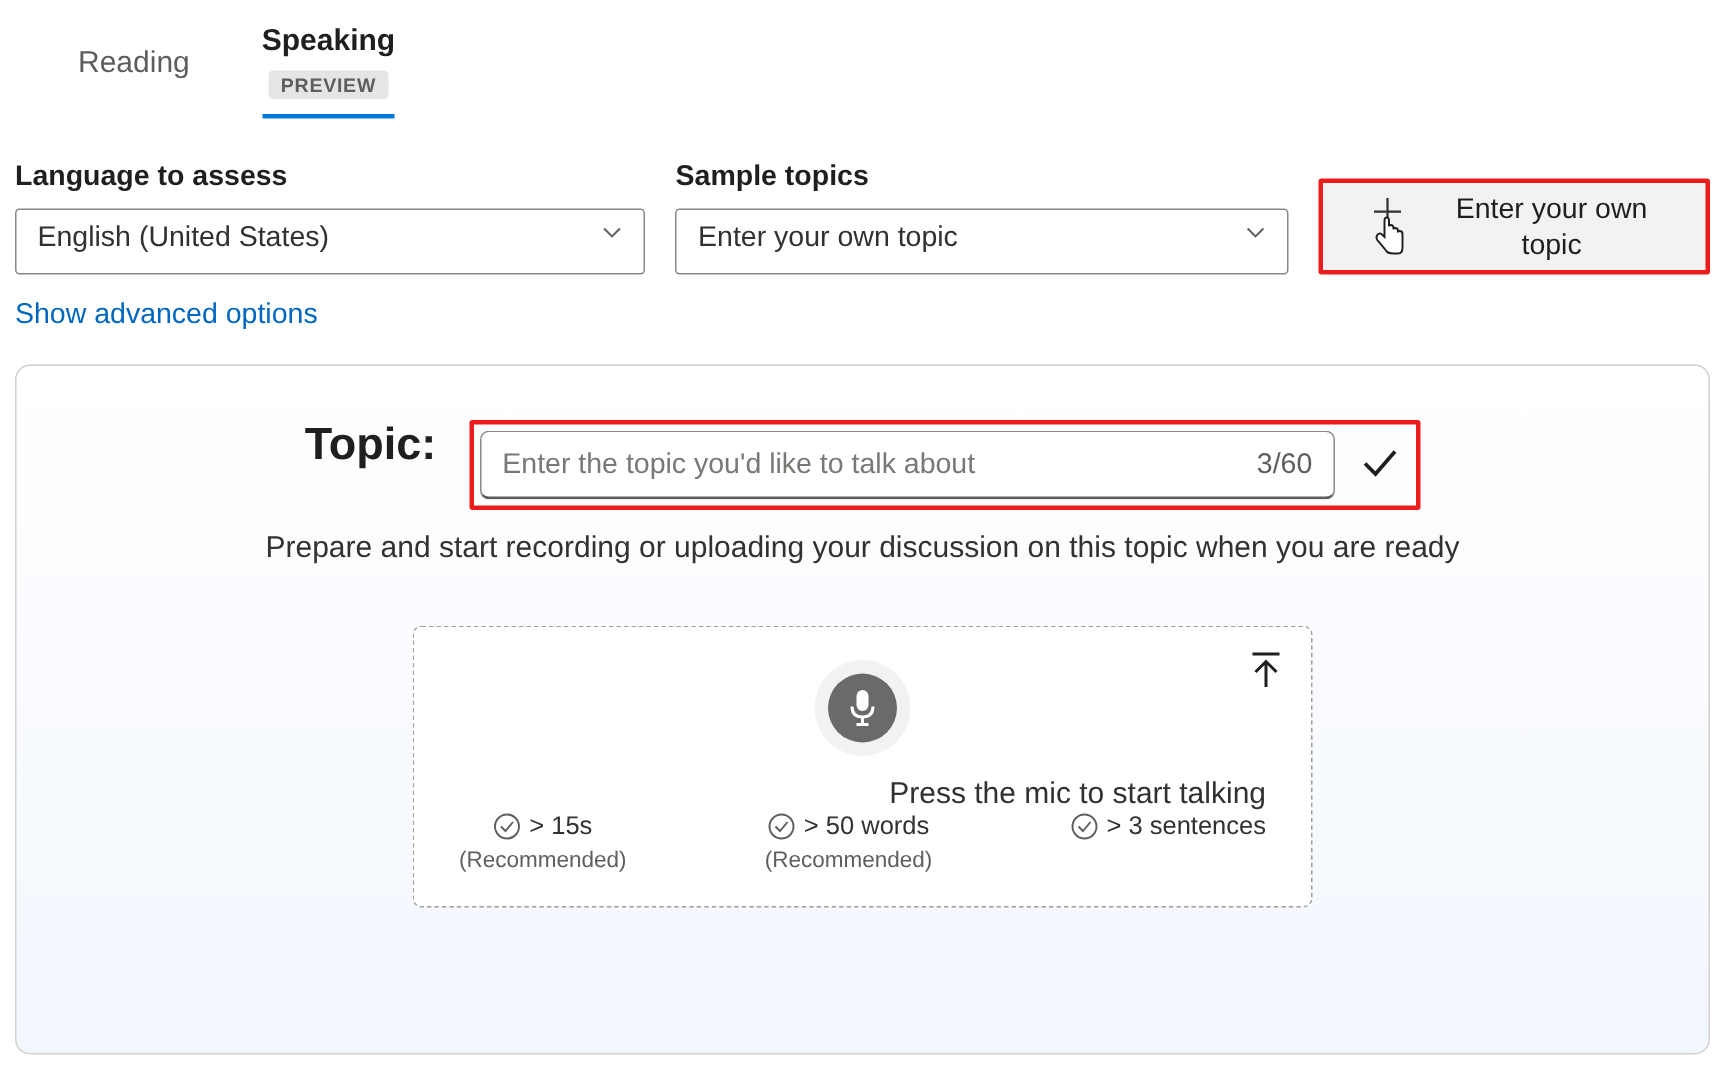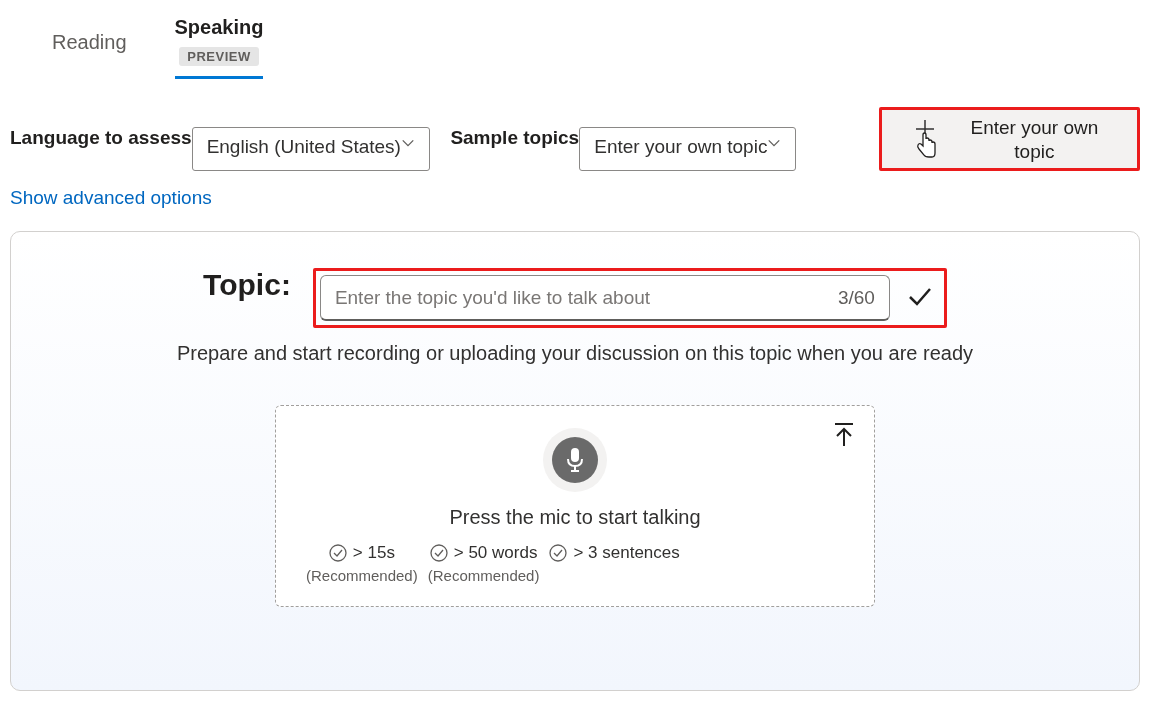--- a/index.html
+++ b/index.html
@@ -42,21 +42,21 @@
       padding: 2px 8px;
       border-radius: 3px;
       letter-spacing: 0.5px;
     }
     .controls-row {
       display: flex;
       gap: 20px;
       align-items: flex-end;
       margin-bottom: 16px;
     }
-    .control-col { display: flex; }
+    .control-col { display: flex; flex-direction: column; }
     .control-label {
       font-size: 19px;
       font-weight: 600;
       color: #201f1e;
       margin-bottom: 10px;
     }
     .select-box {
       display: flex;
       align-items: flex-start;
       justify-content: space-between;
@@ -204,28 +204,28 @@
     .mic-inner {
       width: 46px;
       height: 46px;
       border-radius: 50%;
       background: #6a6a6a;
       display: flex;
       align-items: center;
       justify-content: center;
     }
     .mic-prompt {
-      text-align: center;
+      text-align: right;
       font-size: 20px;
       color: #323130;
-      margin-bottom: 14px;
+      margin-bottom: 0;
     }
     .criteria-row {
       display: flex;
-      justify-content: flex-start;
+      justify-content: space-between;
       gap: 10px;
     }
     .criterion {
       display: flex;
       flex-direction: column;
       align-items: center;
       gap: 4px;
     }
     .criterion-top {
       display: flex;

